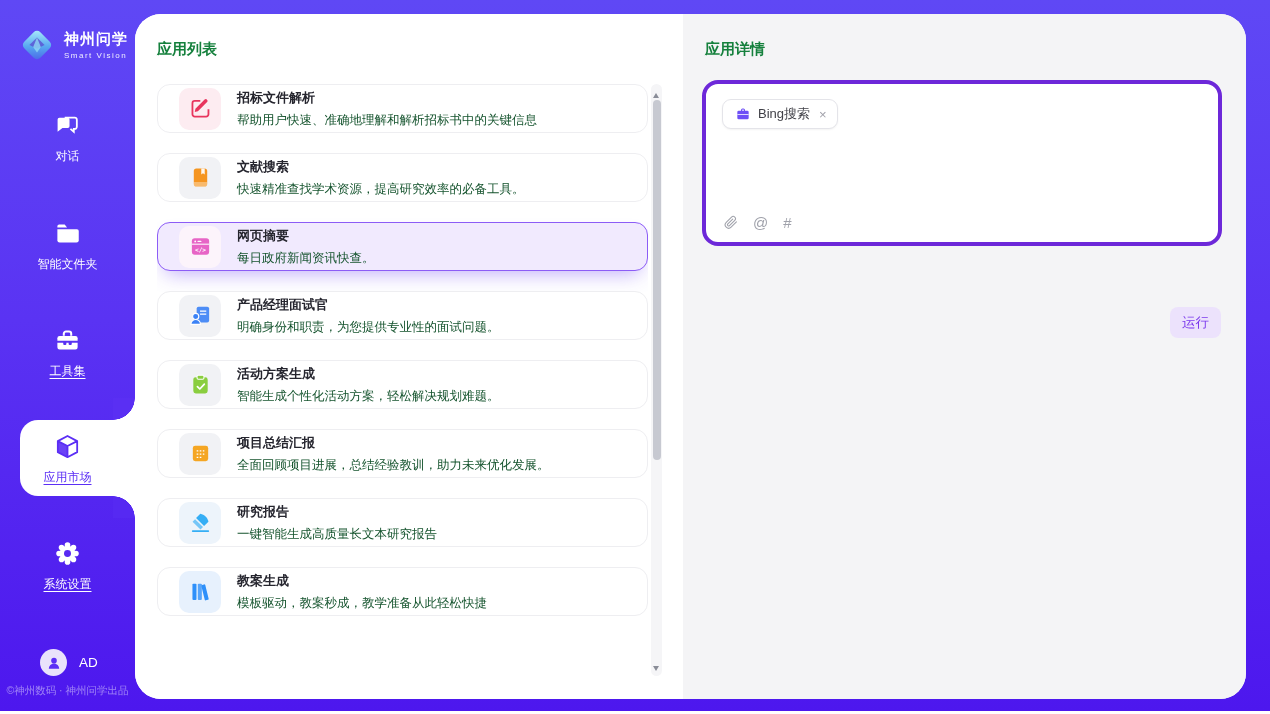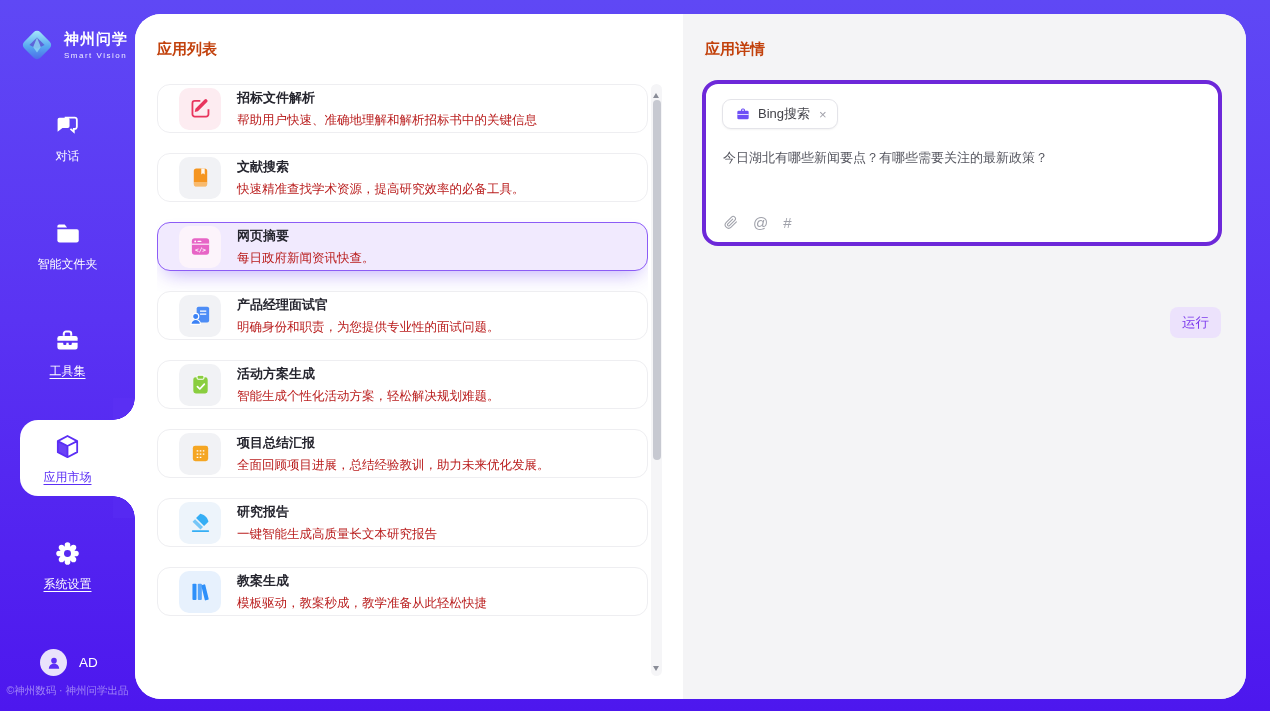--- a/index.html
+++ b/index.html
@@ -6,21 +6,21 @@
   html,body { width:1270px; height:714px; background:#fff; overflow:hidden;
     font-family:"Liberation Sans","DejaVu Sans",sans-serif; }
   .window { position:absolute; left:0; top:0; width:1270px; height:711px;
     background:linear-gradient(180deg,#5f48f5 0%, #5a33f3 45%, #4d17ee 100%); overflow:hidden; }
 
   
   .content { position:absolute; left:135px; top:14px; right:24px; bottom:12px;
     border-radius:26px; background:#fff; overflow:hidden; display:flex; }
   .panel-list { width:548px; flex:none; background:#fff; position:relative; }
   .panel-detail { flex:1; background:#f4f4f6; position:relative; }
-  .panel-title { position:absolute; top:26px; left:22px; font-size:15px; font-weight:bold; color:#c2410c; }
+  .panel-title { position:absolute; top:26px; left:22px; font-size:15px; font-weight:bold; color:#15803d; }
 
   
   .sidebar { position:absolute; left:0; top:0; width:135px; height:711px; }
   .logo { position:absolute; left:18px; top:26px; display:flex; align-items:center; gap:8px; }
   .logo svg { width:38px; height:38px; }
   .logo-name { font-size:15px; font-weight:bold; color:#fff; letter-spacing:1px; }
   .logo-sub { font-size:8px; color:rgba(255,255,255,.9); letter-spacing:1.5px; margin-top:2px; }
   #nav { position:absolute; inset:0; }
   .nav-item { position:absolute; left:0; width:135px; text-align:center; color:#fff; cursor:pointer; }
   .nav-item svg { width:27px; height:27px; color:#fff; }
@@ -49,21 +49,21 @@
   
   .app-list { position:absolute; top:70px; left:22px; right:35px; bottom:22px; overflow:hidden; }
   .app-card { height:49px; border:1px solid #eeeef1; border-radius:13px; background:#fff;
     display:flex; align-items:center; padding:0 21px; gap:16px; margin-bottom:20px; cursor:pointer; }
   .app-card.selected { background:#f1eafe; border:1.5px solid #8c5cf6;
     box-shadow:0 10px 20px -8px rgba(109,64,246,.45); }
   .icon-tile { width:42px; height:42px; border-radius:10px; flex:none; display:flex;
     align-items:center; justify-content:center; background:var(--icon-bg); color:var(--icon-color); }
   .icon-tile svg { width:23px; height:23px; }
   .app-title { font-size:13px; font-weight:bold; color:#25252e; margin-bottom:5px; }
-  .app-desc { font-size:12.5px; color:#b91c1c; }
+  .app-desc { font-size:12.5px; color:#14532d; }
 
   
   .scrollbar { position:absolute; top:70px; right:21px; bottom:23px; width:11px;
     background:#f5f5f7; border-radius:6px; }
   .sb-up, .sb-down { position:absolute; left:0; width:11px; height:12px; cursor:pointer; }
   .sb-up { top:3px; } .sb-down { bottom:3px; }
   .sb-up::before { content:''; position:absolute; left:2px; top:3px; border:3.5px solid transparent;
     border-bottom:5px solid #8a8d98; }
   .sb-down::before { content:''; position:absolute; left:2px; top:5px; border:3.5px solid transparent;
     border-top:5px solid #8a8d98; }
@@ -368,21 +368,20 @@
       <div class="panel-title">应用详情</div>
 
       <div class="detail-card">
         <div class="tool-tag">
           <svg>
               <use href="#briefcase-icon"></use>
             </svg>
           <span class="tag-label">Bing搜索</span>
           <span class="tag-close">×</span>
         </div>
-        <div class="prompt-text">今日湖北有哪些新闻要点？有哪些需要关注的最新政策？</div>
         <div class="toolbar">
           <svg>
               <use href="#paperclip-icon"></use>
             </svg>
           <span class="tb-glyph">@</span>
           <span class="tb-glyph">#</span>
         </div>
       </div>
 
       <div class="run-button">运行</div>

